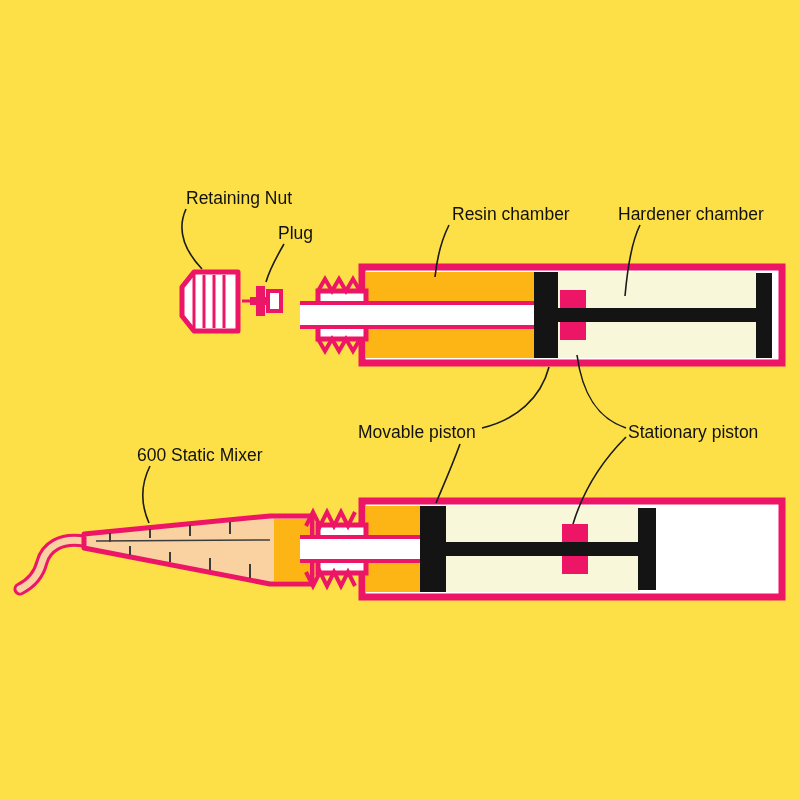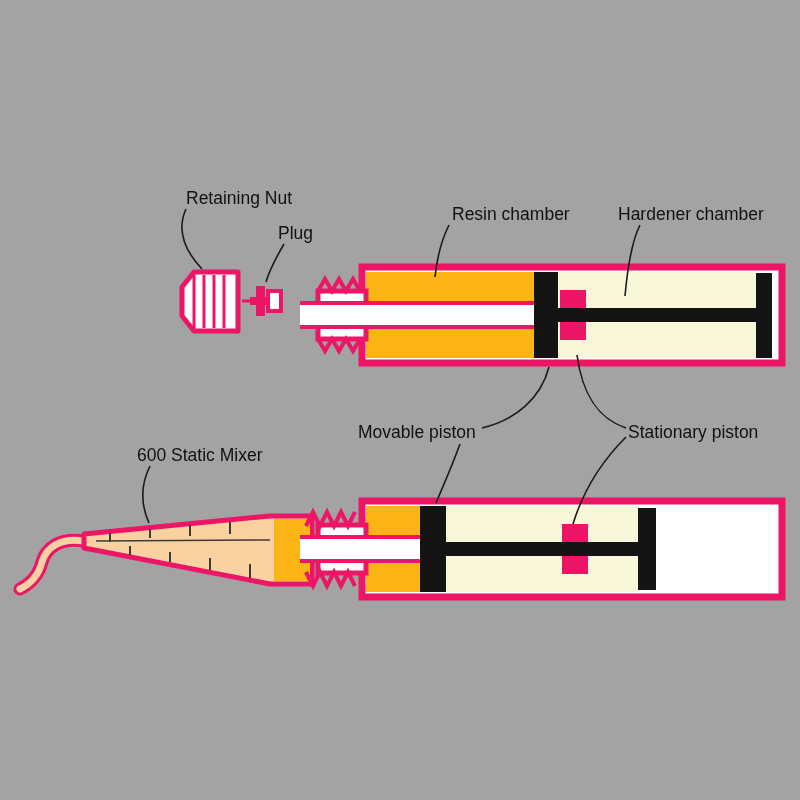--- a/index.html
+++ b/index.html
@@ -1,16 +1,16 @@
 <!DOCTYPE html>
 <html style="--outline: #EC1566; --resin: #FDB515; --hardener: #F8F7D9; --mixer: #FAD2A2; --piston: #141414; --leader: #1a1a1a; --label: #111111;"><head>
 <meta charset="utf-8">
 <style>
   html,body{margin:0;padding:0;background:#fff;}
-  .stage{position:relative;width:800px;height:800px;background:#a3a3a3;overflow:hidden;
+  .stage{position:relative;width:800px;height:800px;background:#fde047;overflow:hidden;
          font-family:"Liberation Sans", sans-serif;}
   svg{display:block;}
   .barrel-outline{fill:none;stroke:var(--outline);stroke-width:7;}
   .neck-outline{fill:#fff;stroke:var(--outline);stroke-width:5;}
   .thread{fill:none;stroke:var(--outline);stroke-width:4;stroke-linejoin:miter;}
   .tube-line{stroke:var(--outline);stroke-width:4;}
   .fill-white{fill:#fff;}
   .fill-resin{fill:var(--resin);}
   .fill-hardener{fill:var(--hardener);}
   .fill-piston{fill:var(--piston);}

